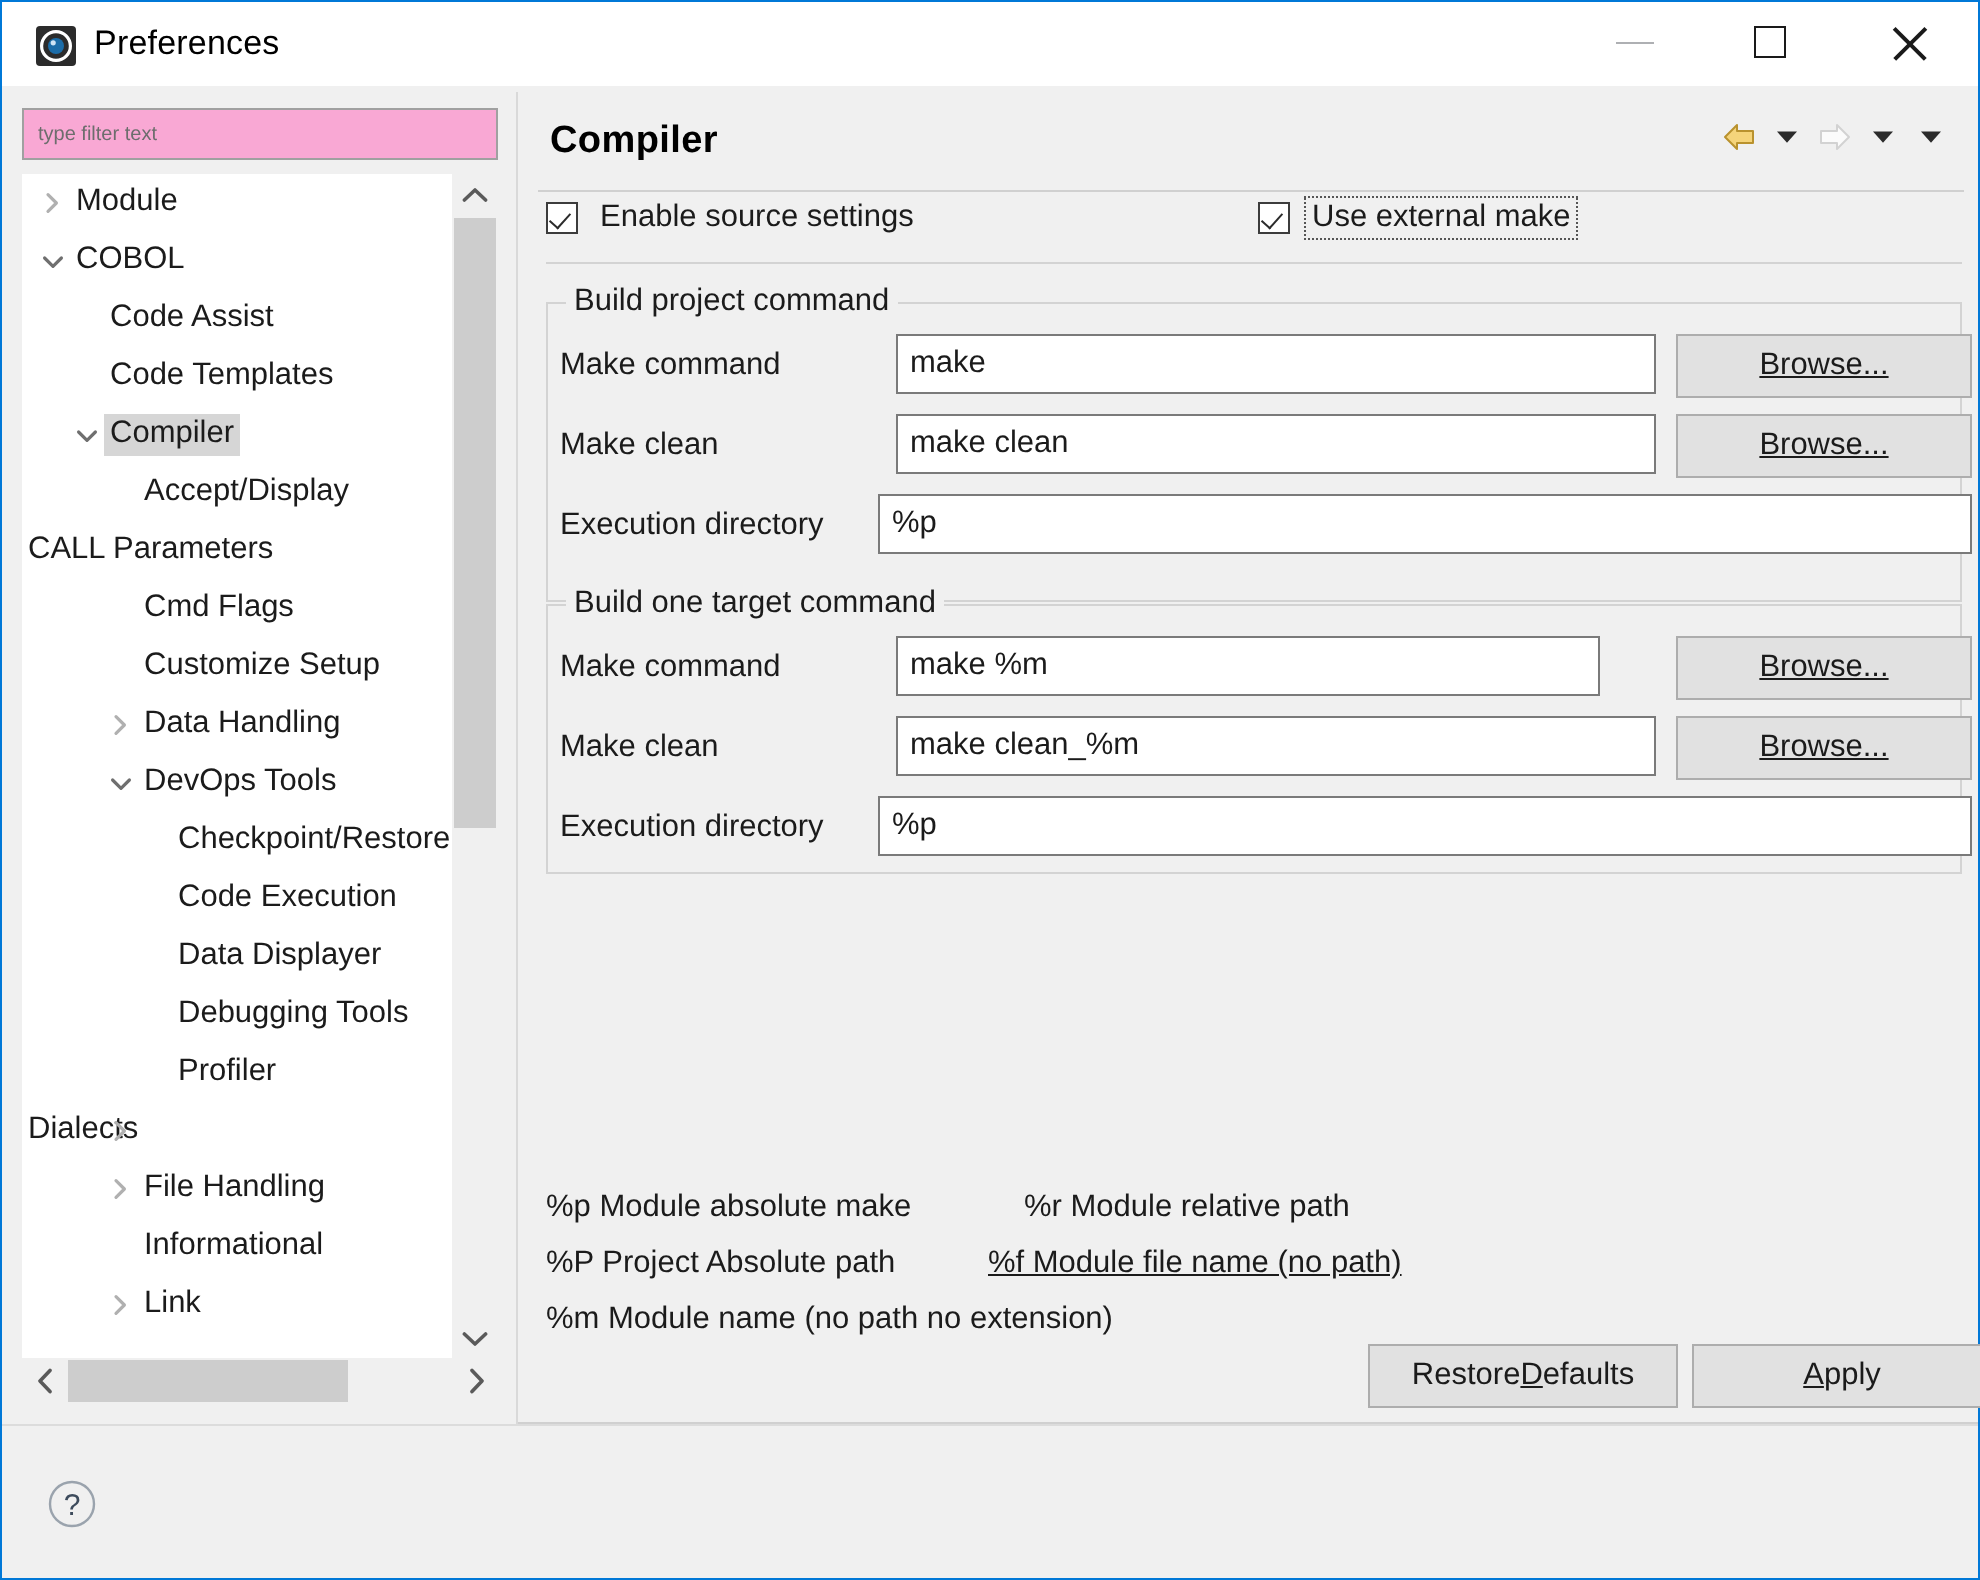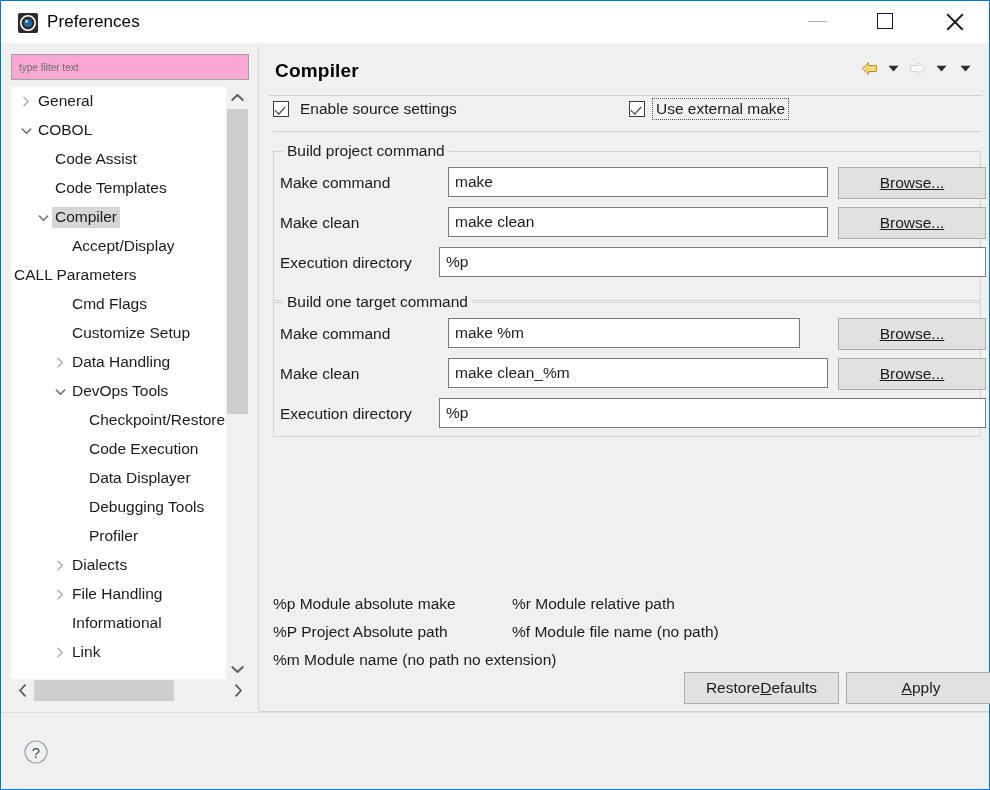--- a/index.html
+++ b/index.html
@@ -302,21 +302,21 @@
   <input class="filter-input" type="text" placeholder="type filter text" style="">
 
   <div class="tree-wrap">
     <div class="tree-list" id="tree-list">
         <div class="tree-row">
           <span class="twisty" style="left: 8px;">
             <svg width="8" height="11" viewBox="0 0 8 11">
               <path d="M2 1.3 L6.2 5.5 L2 9.7" fill="none" stroke="#b0b0b0" stroke-width="1.6" stroke-linecap="round" stroke-linejoin="round"></path>
             </svg>
           </span>
-          <span class="lbl" style="margin-left: 24px;">General</span>
+          <span class="lbl" style="margin-left: 24px;">Module</span>
         </div>
         <div class="tree-row">
           <span class="twisty" style="left: 8px;">
             <svg width="11" height="8" viewBox="0 0 11 8">
               <path d="M1.3 2 L5.5 6.2 L9.7 2" fill="none" stroke="#6f6f6f" stroke-width="1.6" stroke-linecap="round" stroke-linejoin="round"></path>
             </svg>
           </span>
           <span class="lbl" style="margin-left: 24px;">COBOL</span>
         </div>
         <div class="tree-row">
@@ -375,21 +375,21 @@
         </div>
         <div class="tree-row">
           <span class="lbl" style="margin-left: 75px;">Profiler</span>
         </div>
         <div class="tree-row">
           <span class="twisty" style="left: 42px;">
             <svg width="8" height="11" viewBox="0 0 8 11">
               <path d="M2 1.3 L6.2 5.5 L2 9.7" fill="none" stroke="#b0b0b0" stroke-width="1.6" stroke-linecap="round" stroke-linejoin="round"></path>
             </svg>
           </span>
-          <span class="lbl" style="margin-left: 58px;">Dialects</span>
+          <span class="lbl" style="">Dialects</span>
         </div>
         <div class="tree-row">
           <span class="twisty" style="left: 42px;">
             <svg width="8" height="11" viewBox="0 0 8 11">
               <path d="M2 1.3 L6.2 5.5 L2 9.7" fill="none" stroke="#b0b0b0" stroke-width="1.6" stroke-linecap="round" stroke-linejoin="round"></path>
             </svg>
           </span>
           <span class="lbl" style="margin-left: 58px;">File Handling</span>
         </div>
         <div class="tree-row">
@@ -512,21 +512,21 @@
       </button>
 
       <span class="field-label" style="left:6px; top:102px;">Execution directory</span>
       <input class="txt" style="left: 165px; top: 95px; width: 547px;" type="text" value="%p">
     </div>
 
     <div class="legend" style="left:14px; top:549px;">%p Module absolute make</div>
     <div class="legend" style="left:14px; top:577px;">%P Project Absolute path</div>
     <div class="legend" style="left:14px; top:605px;">%m Module name (no path no extension)</div>
     <div class="legend" style="left:253px; top:549px;">%r Module relative path</div>
-    <div class="legend" style="left:253px; top:577px;">%f Module file name (no path)</div>
+    <div class="legend" style="left:235px; top:577px;text-decoration:underline;">%f Module file name (no path)</div>
 
     <button class="btn" style="left:425px; top:626px; width:155px; height:32px;">
       <span>Restore </span>
         <span class="mn">D</span>
         <span>efaults</span>
     </button>
     <button class="btn" style="left:587px; top:626px; width:150px; height:32px;">
       <span></span>
         <span class="mn">A</span>
         <span>pply</span>

